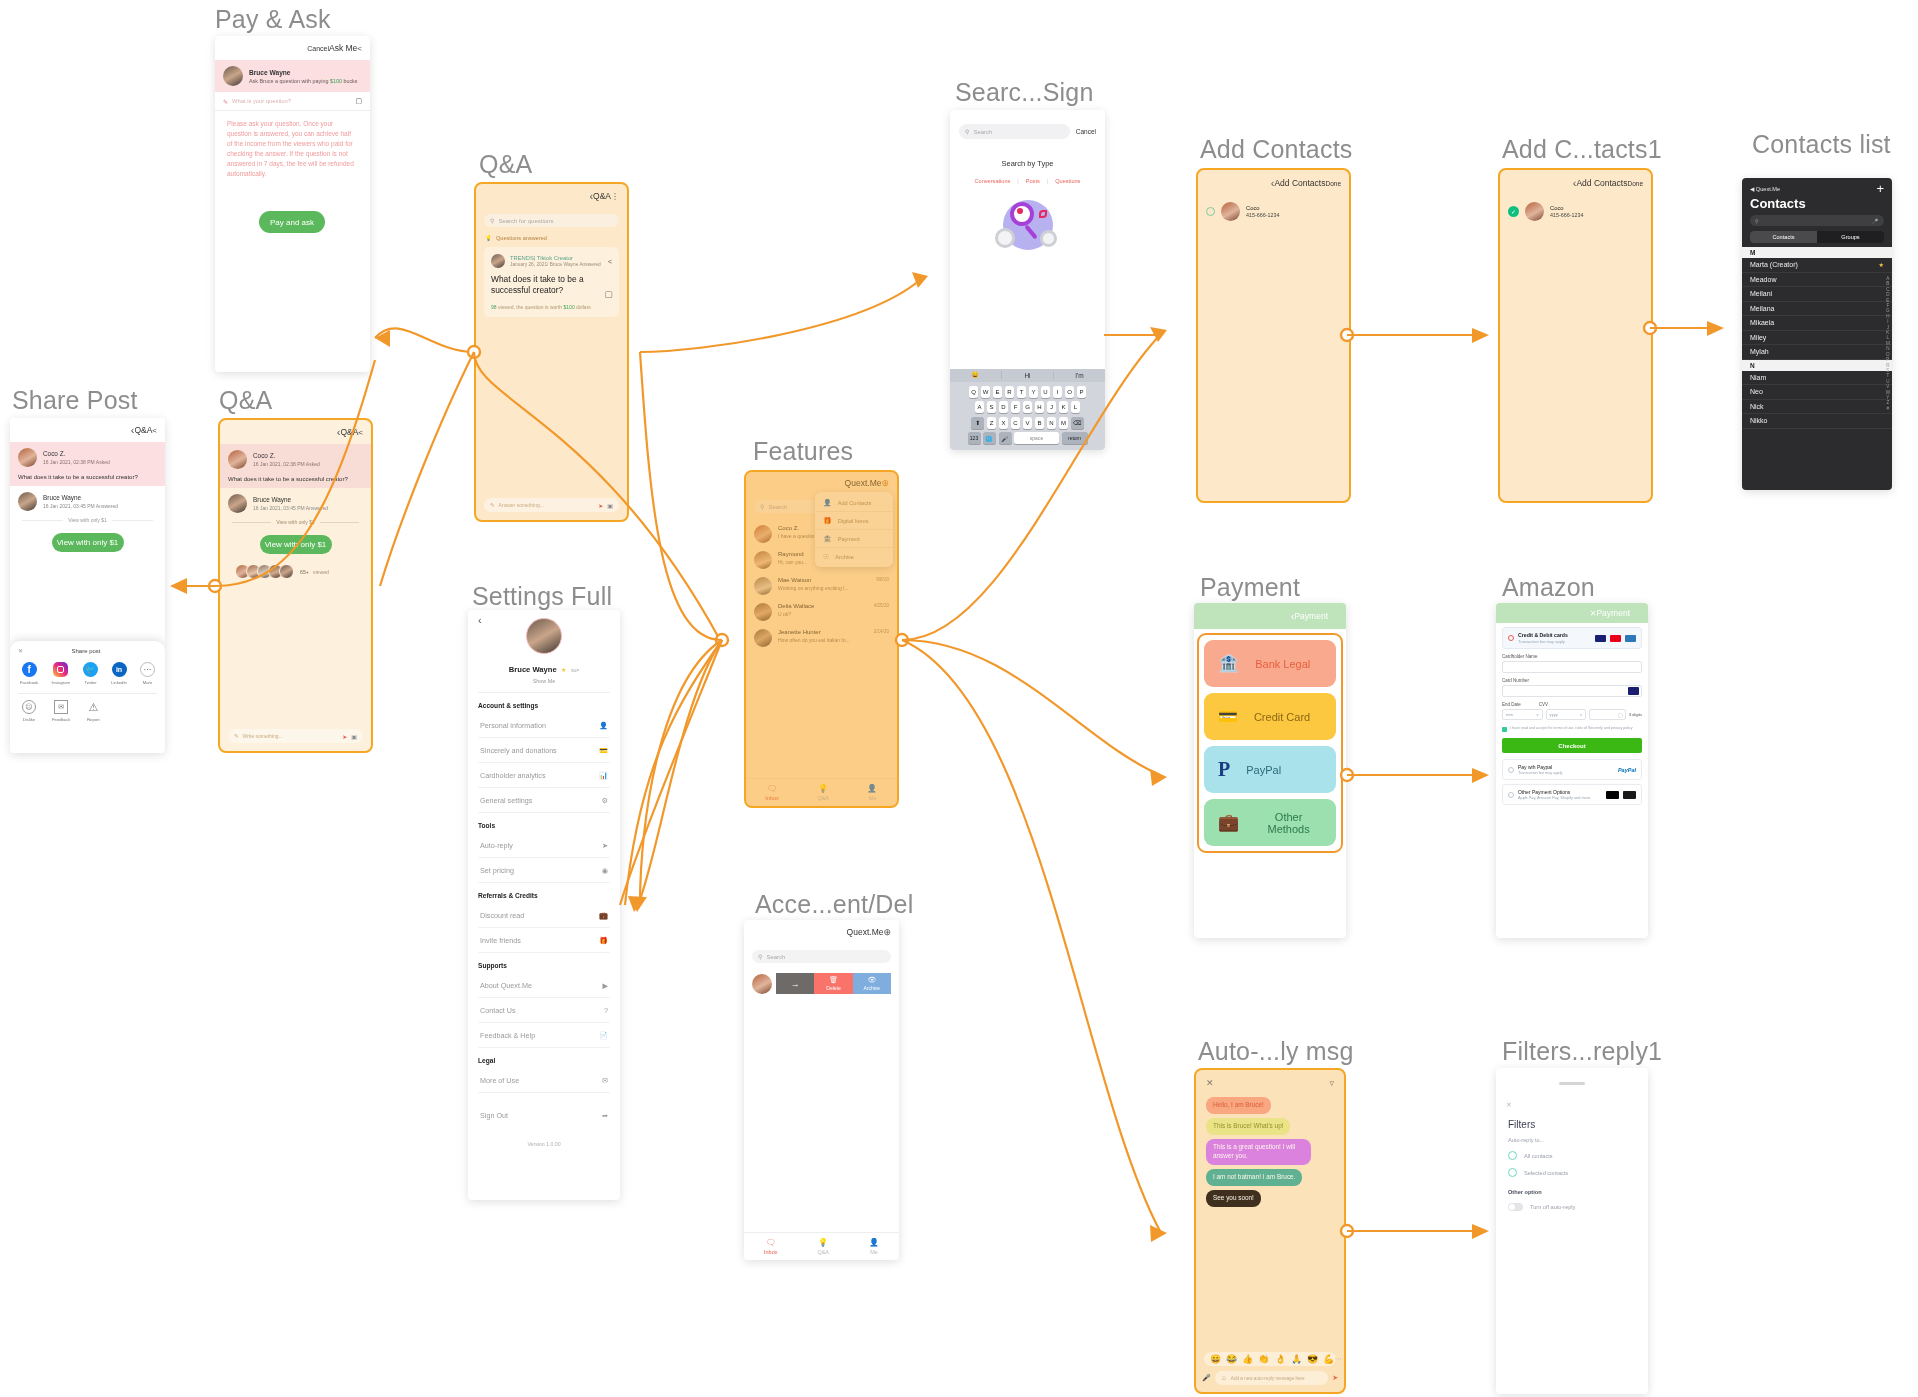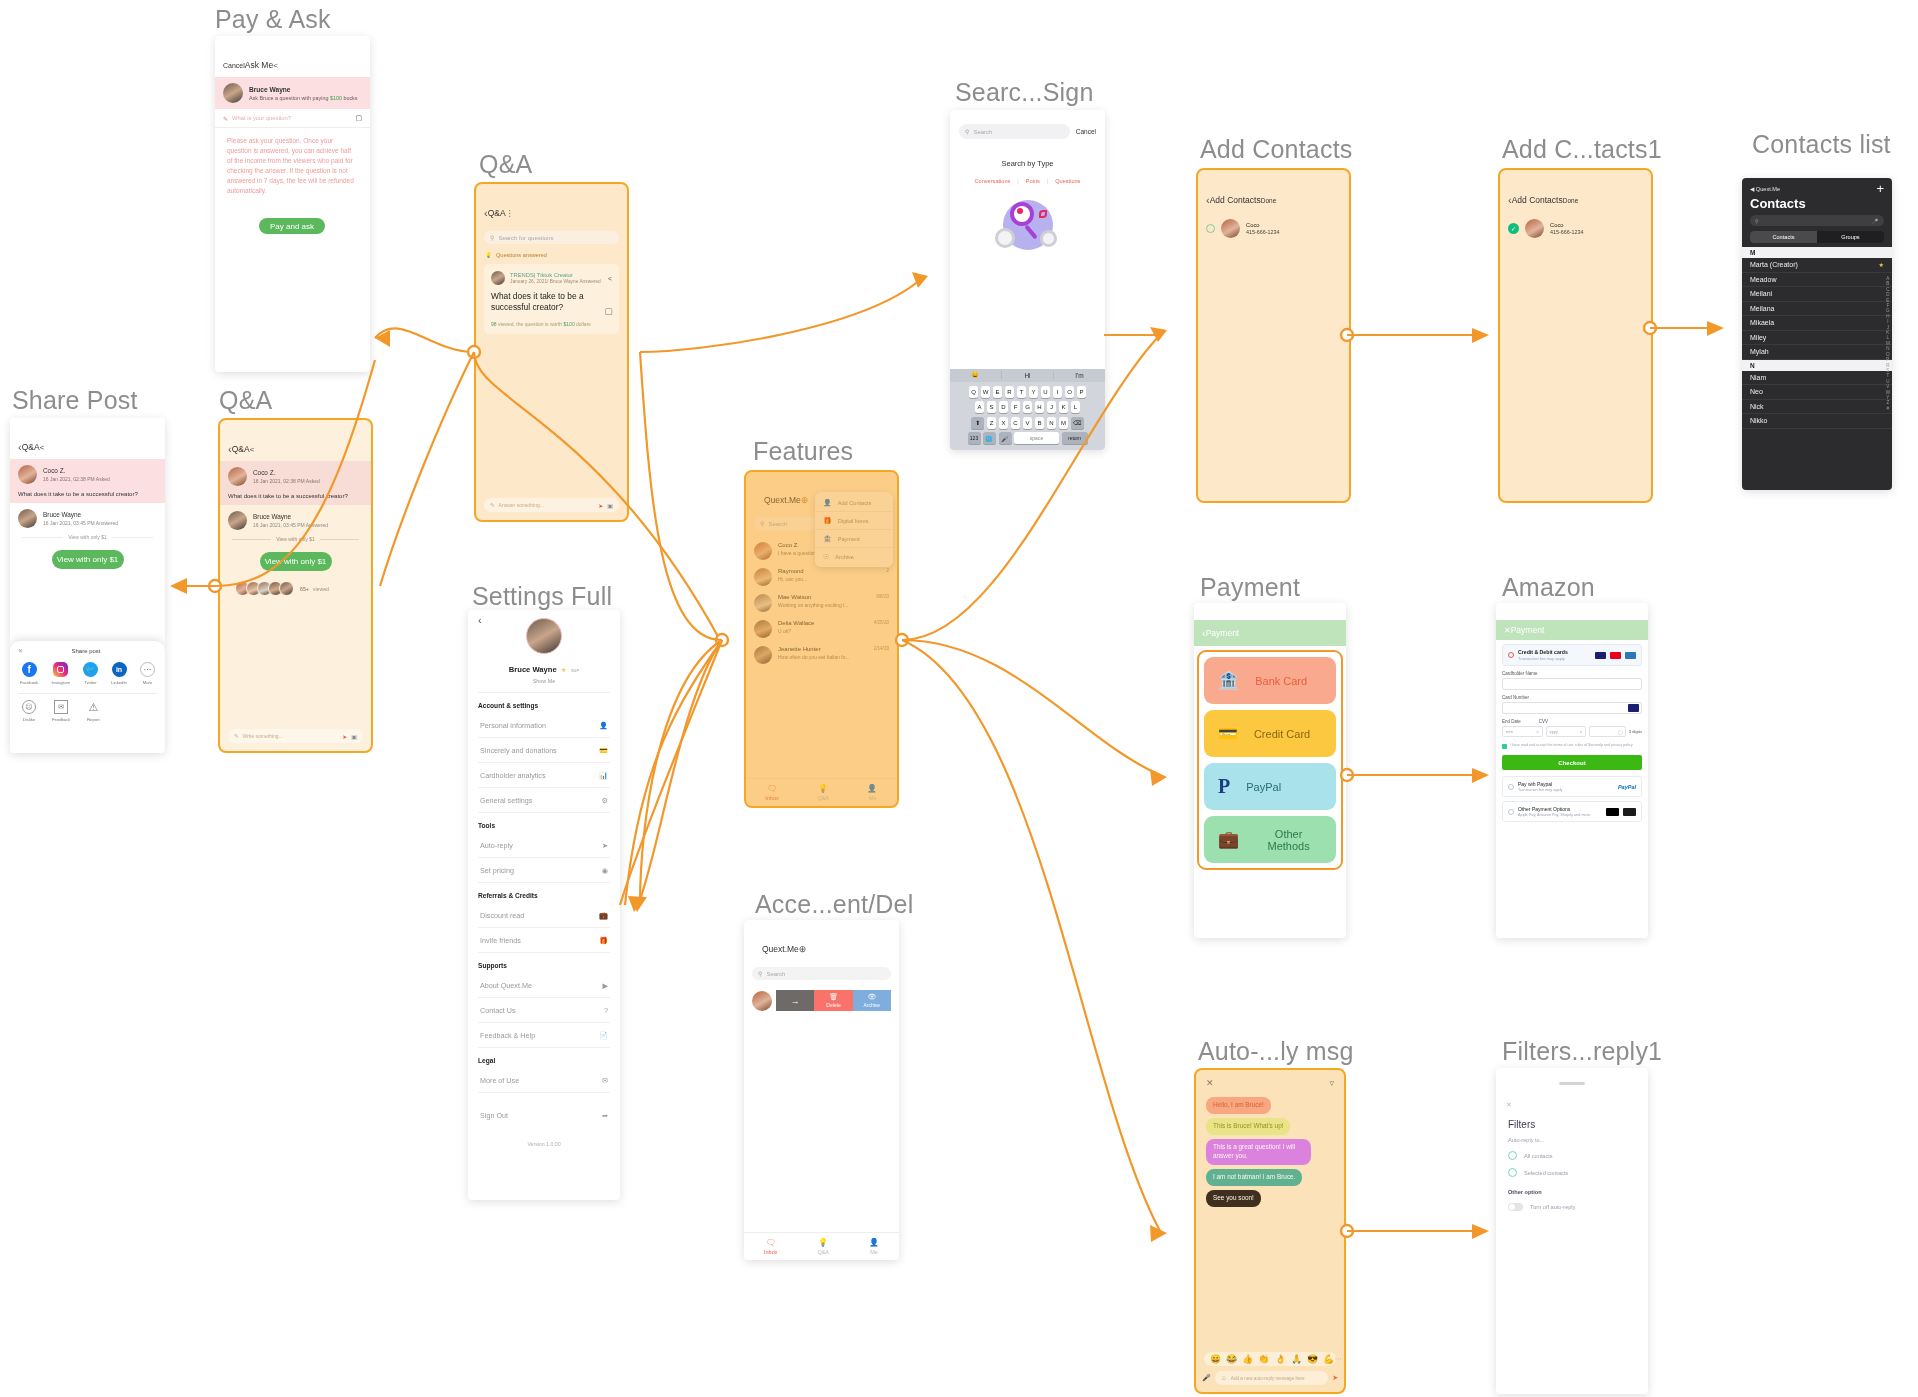--- a/index.html
+++ b/index.html
@@ -33,22 +33,22 @@
   .phone.sel{
     border:2px solid #f5a623;
     border-radius:8px;
     background:#fde9c9;
     box-shadow:none;
   }
   .tint{ position:absolute; inset:0; background:rgba(247,166,45,.42); pointer-events:none; z-index:9;}
 
   
   .navbar{
-    display:flex; align-items:center; justify-content:flex-start;
-    padding:0 8px; height:22px; font-size:8px; color:#444;margin-top:17px;
+    display:flex; align-items:center; justify-content:flex-end;
+    padding:0 8px; height:22px; font-size:8px; color:#444;
   }
   .navbar .title{ font-size:8.5px; color:#333; }
   .chev{ font-size:11px; color:#555; }
 
   .searchbar{
     margin:6px 8px; height:13px; border-radius:7px;
     background:#f1f1f1; display:flex; align-items:center;
     padding:0 6px; gap:4px; font-size:6px; color:#aaa;
   }
 
@@ -227,21 +227,21 @@
           <span>Ask Bruce a question with paying </span><span style="color:#3a9e4e;">$100</span><span> bucks</span>
         </div>
       </div>
     </div>
     <div style="display:flex;align-items:center;gap:4px;padding:5px 8px;border-bottom:1px solid #eee;">
       <span style="font-size:6px;color:#e98b8b;">✎</span>
       <span style="font-size:5.8px;color:#ddb0b0;flex:1;" title="What is your question?">What is your question?</span>
       <span style="font-size:7px;color:#555;">▢</span>
     </div>
     <div class="ask-note">Please ask your question. Once your question is answered, you can achieve half of the income from the viewers who paid for checking the answer. If the question is not answered in 7 days, the fee will be refunded automatically.</div>
-    <div class="greenbtn" style="position:absolute;left:44px;top:182px;width:66px;height:16px;border-radius:11px;">
+    <div class="greenbtn" style="position:absolute;left:44px;top:175px;width:66px;height:22px;border-radius:11px;">
       <span>Pay and ask</span>
     </div>
   </div>
 
   <div class="phone sel" style="left:474px; top:182px; width:155px; height:340px;">
     <div class="navbar" style="height:24px;">
       <span class="chev">‹</span>
       <span class="title">Q&amp;A</span>
       <span style="font-size:8px;">⋮</span>
     </div>
@@ -818,21 +818,21 @@
 
   <div class="phone" style="left:1194px; top:603px; width:152px; height:335px;">
     <div class="navbar" style="height:26px;background:#bfe3bb;">
       <span class="chev" style="color:#fff;">‹</span>
       <span class="title" style="color:#fff;">Payment</span>
       <span style="width:10px;"></span>
     </div>
     <div style="padding:5px; border:2px solid #f2982a; border-radius:9px; margin:4px 3px;">
       <div class="paycard" style="background:#f9a98d;">
         <span style="font-size:17px;color:#e8603f;">🏦</span>
-        <span style="color:#e8603f;">Bank Card</span>
+        <span style="color:#e8603f;">Bank Legal</span>
       </div>
       <div class="paycard" style="background:#fbc83f;">
         <span style="font-size:16px;color:#a9791a;">💳</span>
         <span style="color:#8c6715;">Credit Card</span>
       </div>
       <div class="paycard" style="background:#a9e2ea;">
         <span style="font-size:20px;color:#1b3d82;font-weight:bold;font-family:'Liberation Serif',serif;">P</span>
         <span style="color:#2b6b77;">PayPal</span>
       </div>
       <div class="paycard" style="background:#9ce0b0;margin-bottom:0;">

